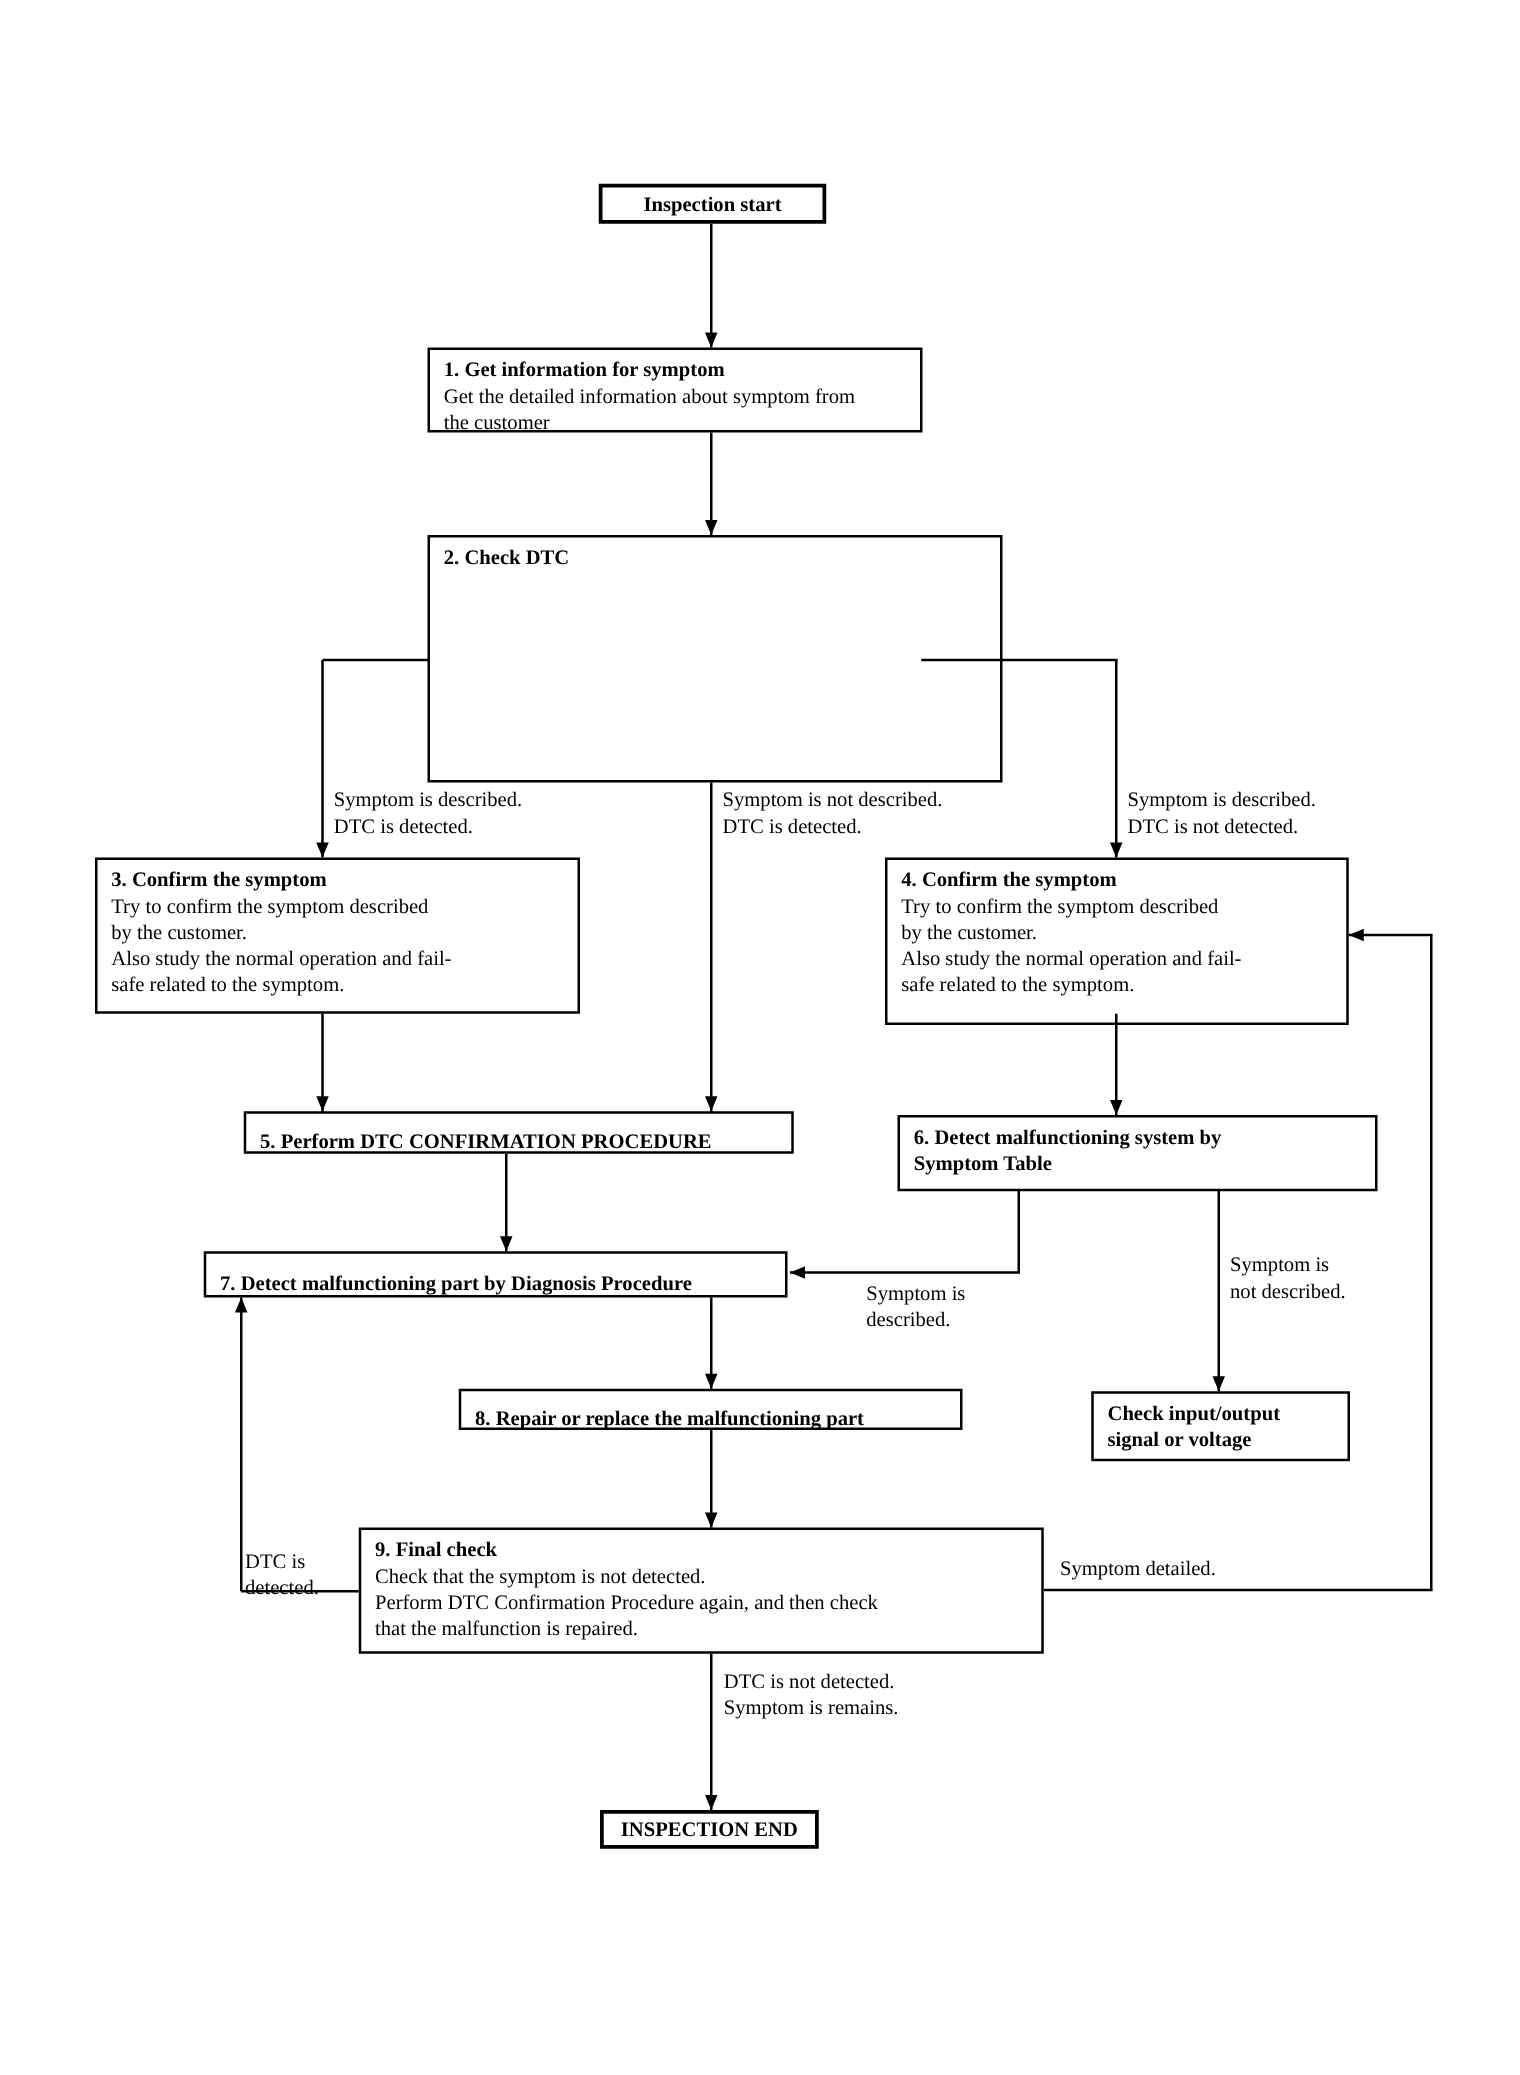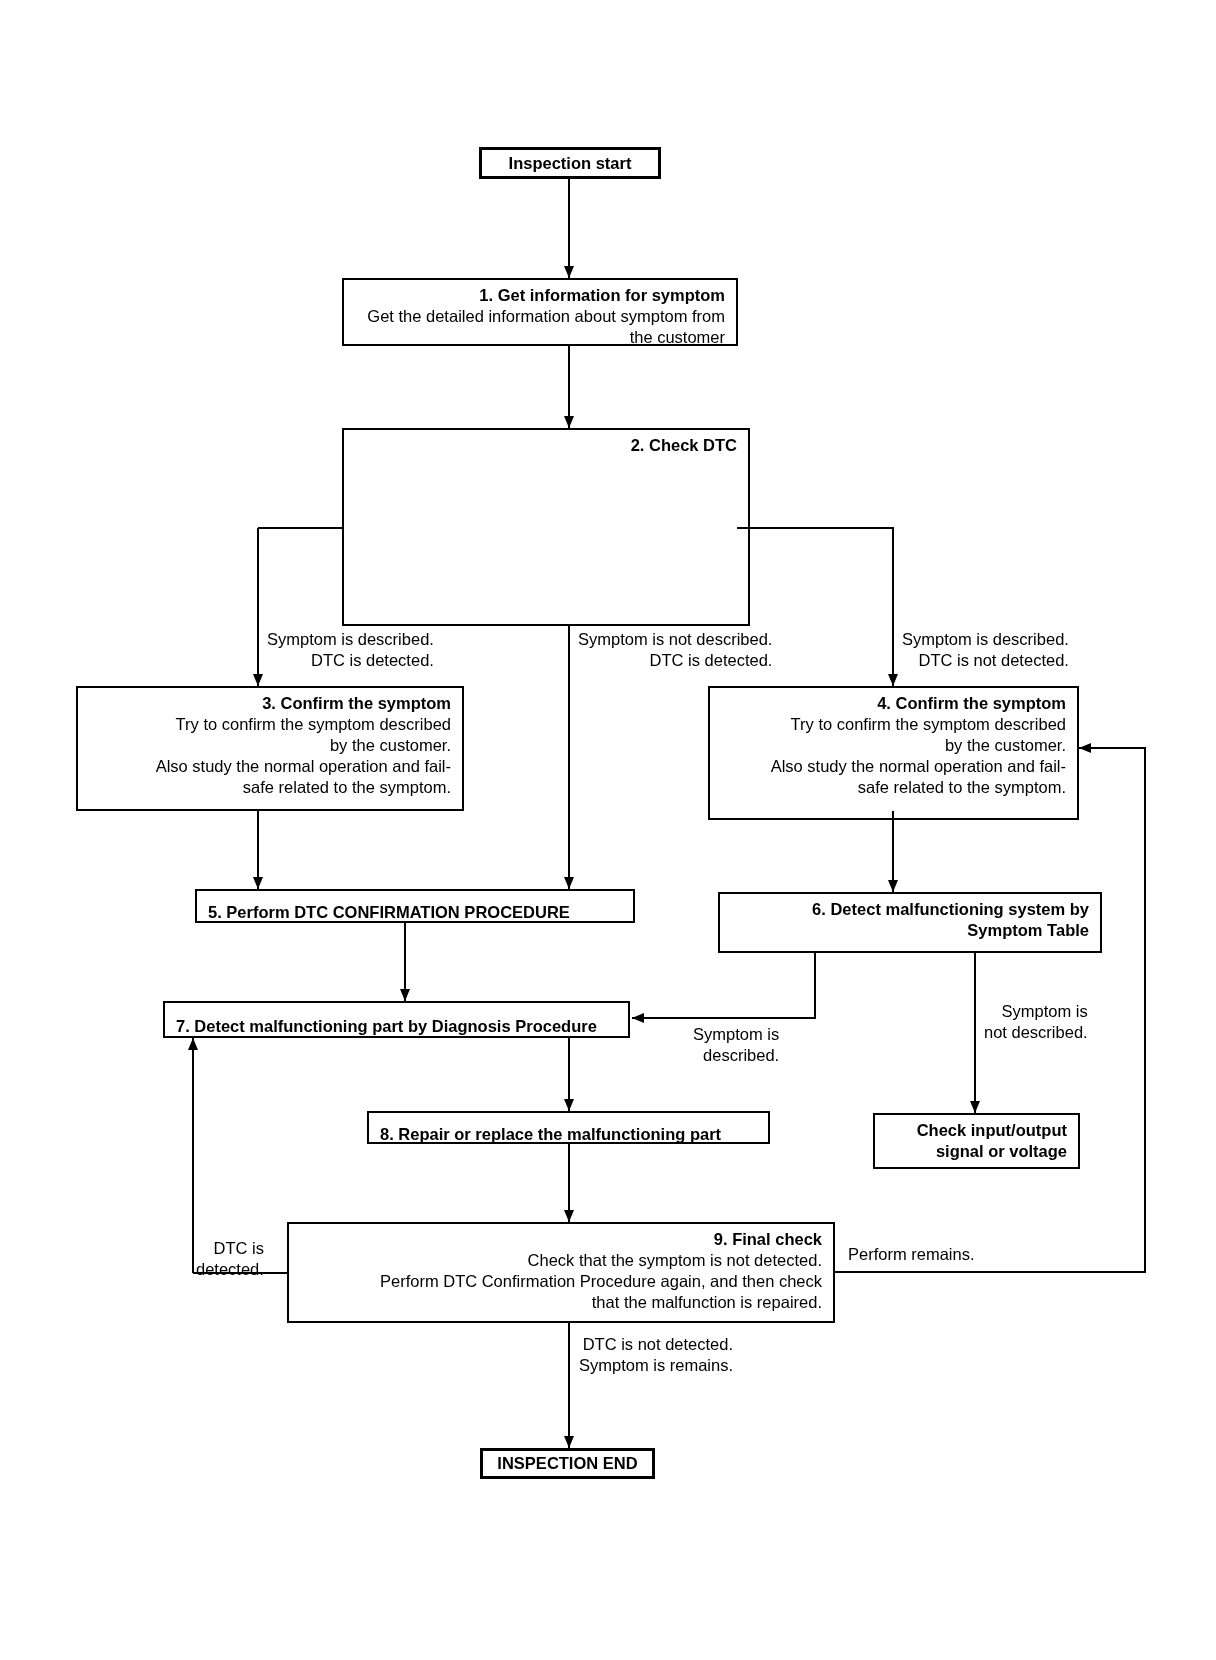--- a/index.html
+++ b/index.html
@@ -1,20 +1,19 @@
 <!DOCTYPE html>
 <html><head>
 <meta charset="utf-8">
 <style>
   html,body { margin:0; padding:0; background:#ffffff; }
   .canvas {
     position:relative; width:1216px; height:1660px; background:#ffffff;
-    font-family:Liberation Sans, sans-serif; color:#000;
+    font-family:Liberation Serif, serif; color:#000;
     overflow:hidden;
-    text-align:right;
   }
   .node {
     position:absolute; border:2px solid #000; background:#fff;
     box-sizing:border-box; padding:5px 11px;
   }
   .node-thick { border-width:3px; display:flex; align-items:center; justify-content:center; padding:0; }
   .single { display:flex; align-items:center; padding-top:13px; padding-bottom:0; }
   .node-title { font-weight:bold; font-size:16.5px; line-height:21px; white-space:pre-wrap; }
   .node-body  { font-size:16.5px; line-height:21px; white-space:pre-wrap; }
   .vline, .hline { position:absolute; background:#000; }
@@ -34,21 +33,21 @@
   <div class="node node-thick" style="left:479px; top:147px; width:182px; height:32px;">
     <div class="node-title">Inspection start</div>
   </div>
 
   <div class="node" style="left:342px; top:278px; width:396px; height:68px;">
     <div class="node-title">1. Get information for symptom</div>
     <div class="node-body">Get the detailed information about symptom from
 the customer</div>
   </div>
 
-  <div class="node" style="left:342px; top:428px; width:408px; height:198px;">
+  <div class="node" style="left:342px; top:428px; width:460px; height:198px;">
     <div class="node-title">2. Check DTC</div>
   </div>
 
   <div class="node" style="left:76px; top:686px; width:388px; height:125px;">
     <div class="node-title">3. Confirm the symptom</div>
     <div class="node-body">Try to confirm the symptom described
 by the customer.
 Also study the normal operation and fail-
 safe related to the symptom.</div>
   </div>
@@ -147,17 +146,17 @@
   <div class="edge-label" style="left:578px; top:629px;">Symptom is not described.
 DTC is detected.</div>
   <div class="edge-label" style="left:902px; top:629px;">Symptom is described.
 DTC is not detected.</div>
   <div class="edge-label" style="left:693px; top:1024px;">Symptom is
 described.</div>
   <div class="edge-label" style="left:984px; top:1001px;">Symptom is
 not described.</div>
   <div class="edge-label" style="left:196px; top:1222px;margin-top:16px;">DTC is
 detected.</div>
-  <div class="edge-label" style="left:848px; top:1244px;">Perform remains.</div>
+  <div class="edge-label" style="left:848px; top:1244px;">Symptom detailed.</div>
   <div class="edge-label" style="left:579px; top:1334px;">DTC is not detected.
 Symptom is remains.</div>
 
 </div>
 
 </body></html>

